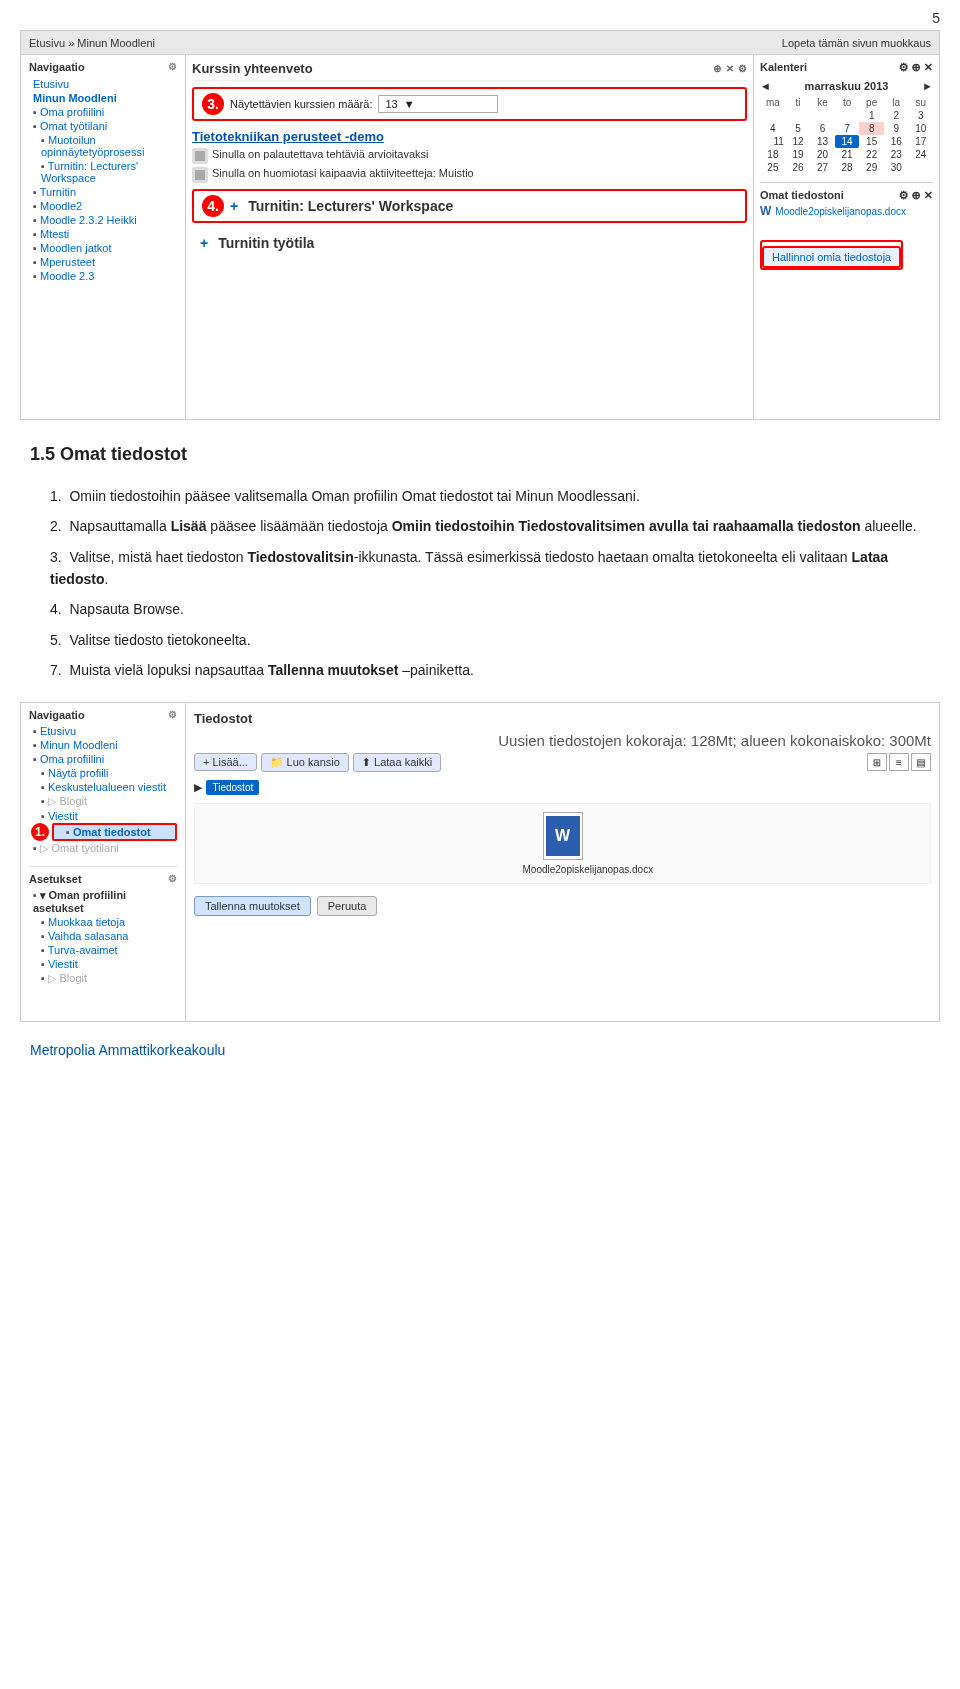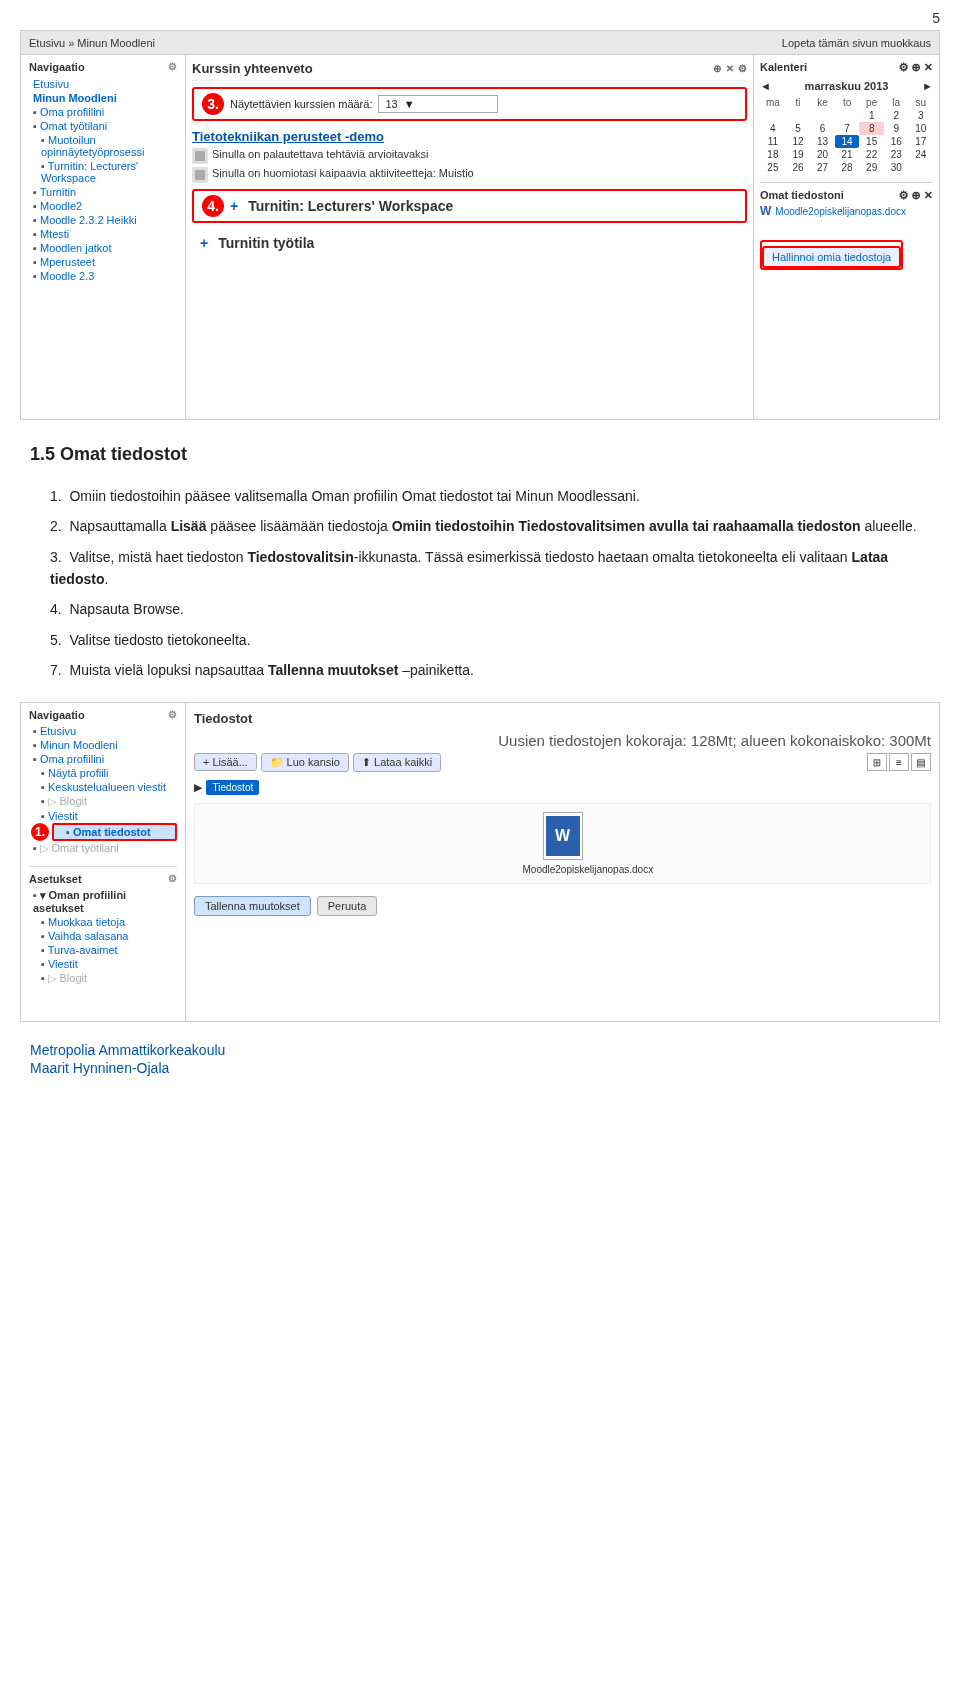--- a/index.html
+++ b/index.html
@@ -693,21 +693,21 @@
         <tr>
           <td style="cursor:pointer;">4</td>
           <td style="cursor:pointer;">5</td>
           <td style="cursor:pointer;">6</td>
           <td style="cursor:pointer;">7</td>
           <td style="cursor:pointer; background:#ffd0d0;">8</td>
           <td style="cursor:pointer;">9</td>
           <td style="cursor:pointer;">10</td>
         </tr>
         <tr>
-          <td style="cursor:pointer;">11</td>
+          <td style="cursor:pointer;text-align:right;">11</td>
           <td style="cursor:pointer;">12</td>
           <td style="cursor:pointer;">13</td>
           <td class="today" style="cursor:pointer;">14</td>
           <td style="cursor:pointer;">15</td>
           <td style="cursor:pointer;">16</td>
           <td style="cursor:pointer;">17</td>
         </tr>
         <tr>
           <td style="cursor:pointer;">18</td>
           <td style="cursor:pointer;">19</td>
@@ -851,14 +851,13 @@
 
     <div class="files-actions">
       <button class="action-btn-blue">Tallenna muutokset</button>
       <button class="action-btn-gray">Peruuta</button>
     </div>
   </div>
 </div>
 
 <div class="footer">
   <div class="school">Metropolia Ammattikorkeakoulu</div>
-  <div class="name">Maarit Hynninen-Ojala</div>
 </div>
 
 </body></html>

